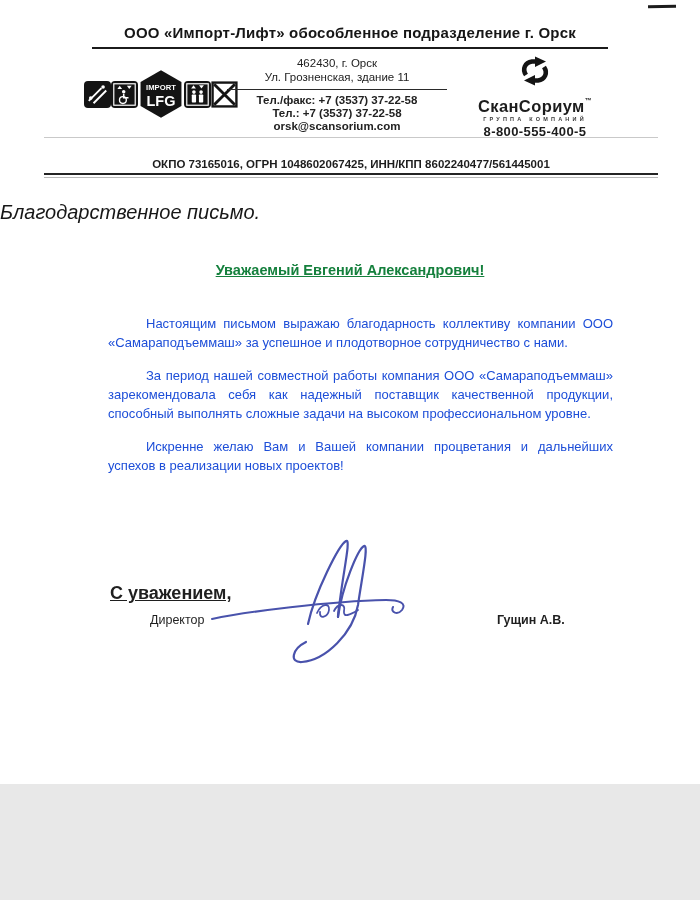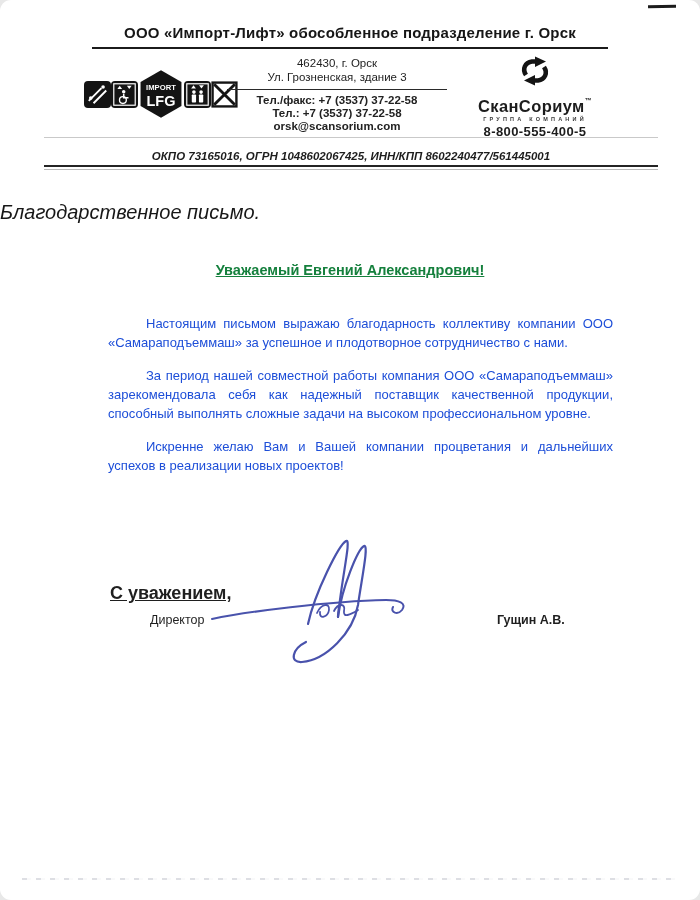--- a/index.html
+++ b/index.html
@@ -1,40 +1,39 @@
 <!DOCTYPE html>
 <html><head>
 <meta charset="utf-8">
 <style>
   html,body{margin:0;padding:0;background:#e8e8e8;}
   .page{
-    position:relative;width:700px;height:900px;background:#ffffff;
+    position:relative;width:700px;height:784px;background:#ffffff;
     font-family:"Liberation Sans",sans-serif;color:#1f1f1f;overflow:hidden;
     margin:0 auto;
-    border-radius:11px;
   }
   
   .org-line{
     position:absolute;top:24px;left:0;width:100%;text-align:center;
     font-size:15px;font-weight:bold;letter-spacing:.2px;color:#161616;
   }
   .org-underline{position:absolute;top:47px;left:92px;width:516px;height:2px;background:#1b1b1b;}
   .logo-strip{position:absolute;top:68px;left:84px;height:52px;display:flex;align-items:center;gap:0;}
   .logo-strip svg{display:block;}
   .addr-block{position:absolute;top:57px;left:227px;width:220px;text-align:center;color:#222;}
   .addr-block .addr{font-size:11.5px;font-weight:normal;line-height:13.5px;}
   .addr-divider{border:none;border-top:1.6px solid #2a2a2a;margin:5px 0 4px 0;}
   .addr-block .tel{font-size:11.5px;font-weight:bold;line-height:13px;}
   .addr-block .mail{font-size:11.5px;font-weight:bold;line-height:13px;}
   .brand-block{position:absolute;top:56px;left:452px;width:166px;text-align:center;color:#1c1c1c;}
   .brand-name{font-size:16.5px;font-weight:bold;letter-spacing:.4px;line-height:18px;margin-top:2px;}
   .brand-name sup{font-size:7px;vertical-align:9px;}
   .brand-subtitle{font-size:5.5px;font-weight:bold;letter-spacing:3.2px;color:#3a3a3a;margin-top:1px;}
   .brand-hotline{font-size:13px;font-weight:bold;letter-spacing:.4px;margin-top:2px;}
-  .req-band{position:absolute;top:137px;left:44px;width:614px;border-top:1px solid #c9c9c9;padding-top:12px;font-style:italic;}
+  .req-band{position:absolute;top:137px;left:44px;width:614px;border-top:1px solid #c9c9c9;padding-top:20px;}
   .req-text{text-align:center;font-size:11.5px;font-weight:bold;color:#1d1d1d;}
   .req-line-dark{height:2px;background:#242424;margin-top:3px;}
   .req-line-gray{height:1px;background:#b9b9b9;margin-top:2px;}
   
   .letter-title{
     position:absolute;top:201px;left:0;width:100%;
     font-size:20px;font-style:italic;color:#171717;
   }
   .salutation{
     position:absolute;top:262px;left:0;width:100%;text-align:center;
@@ -109,21 +108,21 @@
     <span>
       <svg width="27" height="27" viewBox="0 0 34 34">
         <rect x="2" y="2" width="30" height="30" fill="#fff" stroke="#141414" stroke-width="3"></rect>
         <path d="M4 4 L30 30 M30 4 L4 30" stroke="#141414" stroke-width="3.6"></path>
       </svg>
     </span>
   </div>
 
   <div class="addr-block">
     <div class="addr">462430, г. Орск</div>
-    <div class="addr">Ул. Грозненская, здание 3</div>
+    <div class="addr">Ул. Грозненская, здание 11</div>
     <hr class="addr-divider">
     <div class="tel">Тел./факс: +7 (3537) 37-22-58</div>
     <div class="tel">Тел.: +7 (3537) 37-22-58</div>
     <div class="mail">orsk@scansorium.com</div>
   </div>
 
   <div class="brand-block">
     <span>
       <svg width="44" height="30" viewBox="0 0 44 30">
         <path d="M13 19 C9 13, 12 6.5, 19 5.5 L23 5.5" fill="none" stroke="#141414" stroke-width="4.6"></path>

